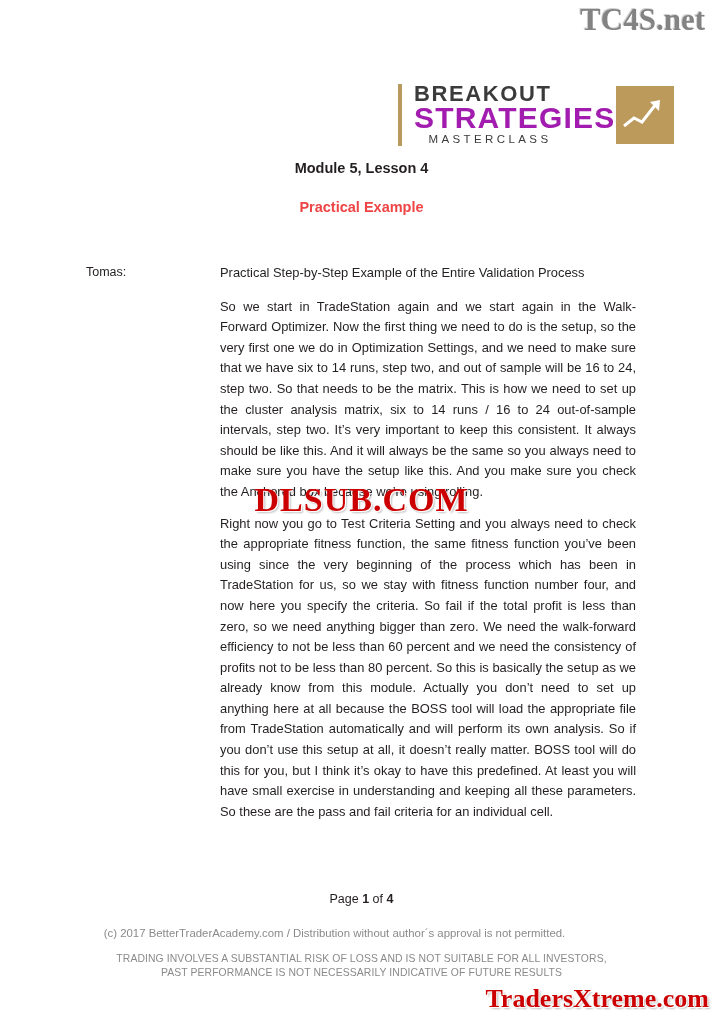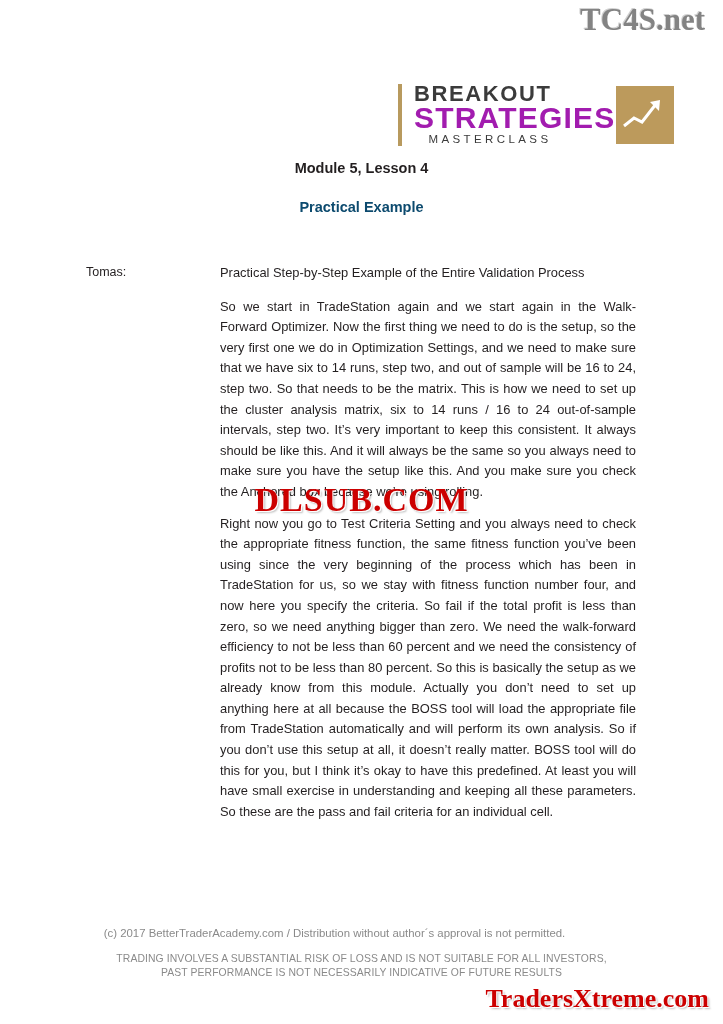--- a/index.html
+++ b/index.html
@@ -131,21 +131,21 @@
     color: #231f20;
   }
   .doc-subtitle {
     position: absolute;
     top: 199px;
     left: 0;
     width: 723px;
     text-align: center;
     font-size: 14.5px;
     font-weight: bold;
-    color: #0c4a6e;
+    color: #ef4444;
   }
 
   
   .speaker {
     position: absolute;
     top: 265px;
     left: 86px;
     font-size: 12.5px;
     color: #231f20;
   }
@@ -231,20 +231,21 @@
   <div class="speaker"><b>Tomas</b><span>:</span></div>
 
   <div class="body-col">
     <p class="para lead">Practical Step-by-Step Example of the Entire Validation Process</p>
     <p class="para">So we start in TradeStation again and we start again in the Walk-Forward Optimizer. Now the first thing we need to do is the setup, so the very first one we do in Optimization Settings, and we need to make sure that we have six to 14 runs, step two, and out of sample will be 16 to 24, step two. So that needs to be the matrix. This is how we need to set up the cluster analysis matrix, six to 14 runs / 16 to 24 out-of-sample intervals, step two. It’s very important to keep this consistent. It always should be like this. And it will always be the same so you always need to make sure you have the setup like this. And you make sure you check the Anchored box because we’re using rolling.</p>
     <p class="para">Right now you go to Test Criteria Setting and you always need to check the appropriate fitness function, the same fitness function you’ve been using since the very beginning of the process which has been in TradeStation for us, so we stay with fitness function number four, and now here you specify the criteria. So fail if the total profit is less than zero, so we need anything bigger than zero. We need the walk-forward efficiency to not be less than 60 percent and we need the consistency of profits not to be less than 80 percent. So this is basically the setup as we already know from this module. Actually you don’t need to set up anything here at all because the BOSS tool will load the appropriate file from TradeStation automatically and will perform its own analysis. So if you don’t use this setup at all, it doesn’t really matter. BOSS tool will do this for you, but I think it’s okay to have this predefined. At least you will have small exercise in understanding and keeping all these parameters. So these are the pass and fail criteria for an individual cell.</p>
   </div>
 
   <div class="wm-center">DLSUB.COM</div>
 
+  <div class="page-num"><span>Page </span><b>1</b><span> of </span><b>4</b></div>
 
   <div class="copyright">(c) 2017 BetterTraderAcademy.com / Distribution without author´s approval is not permitted.</div>
 
   <div class="disclaimer">
     <div>TRADING INVOLVES A SUBSTANTIAL RISK OF LOSS AND IS NOT SUITABLE FOR ALL INVESTORS,</div>
     <div>PAST PERFORMANCE IS NOT NECESSARILY INDICATIVE OF FUTURE RESULTS</div>
   </div>
 
   <div class="wm-bottom">TradersXtreme.com</div>
 

